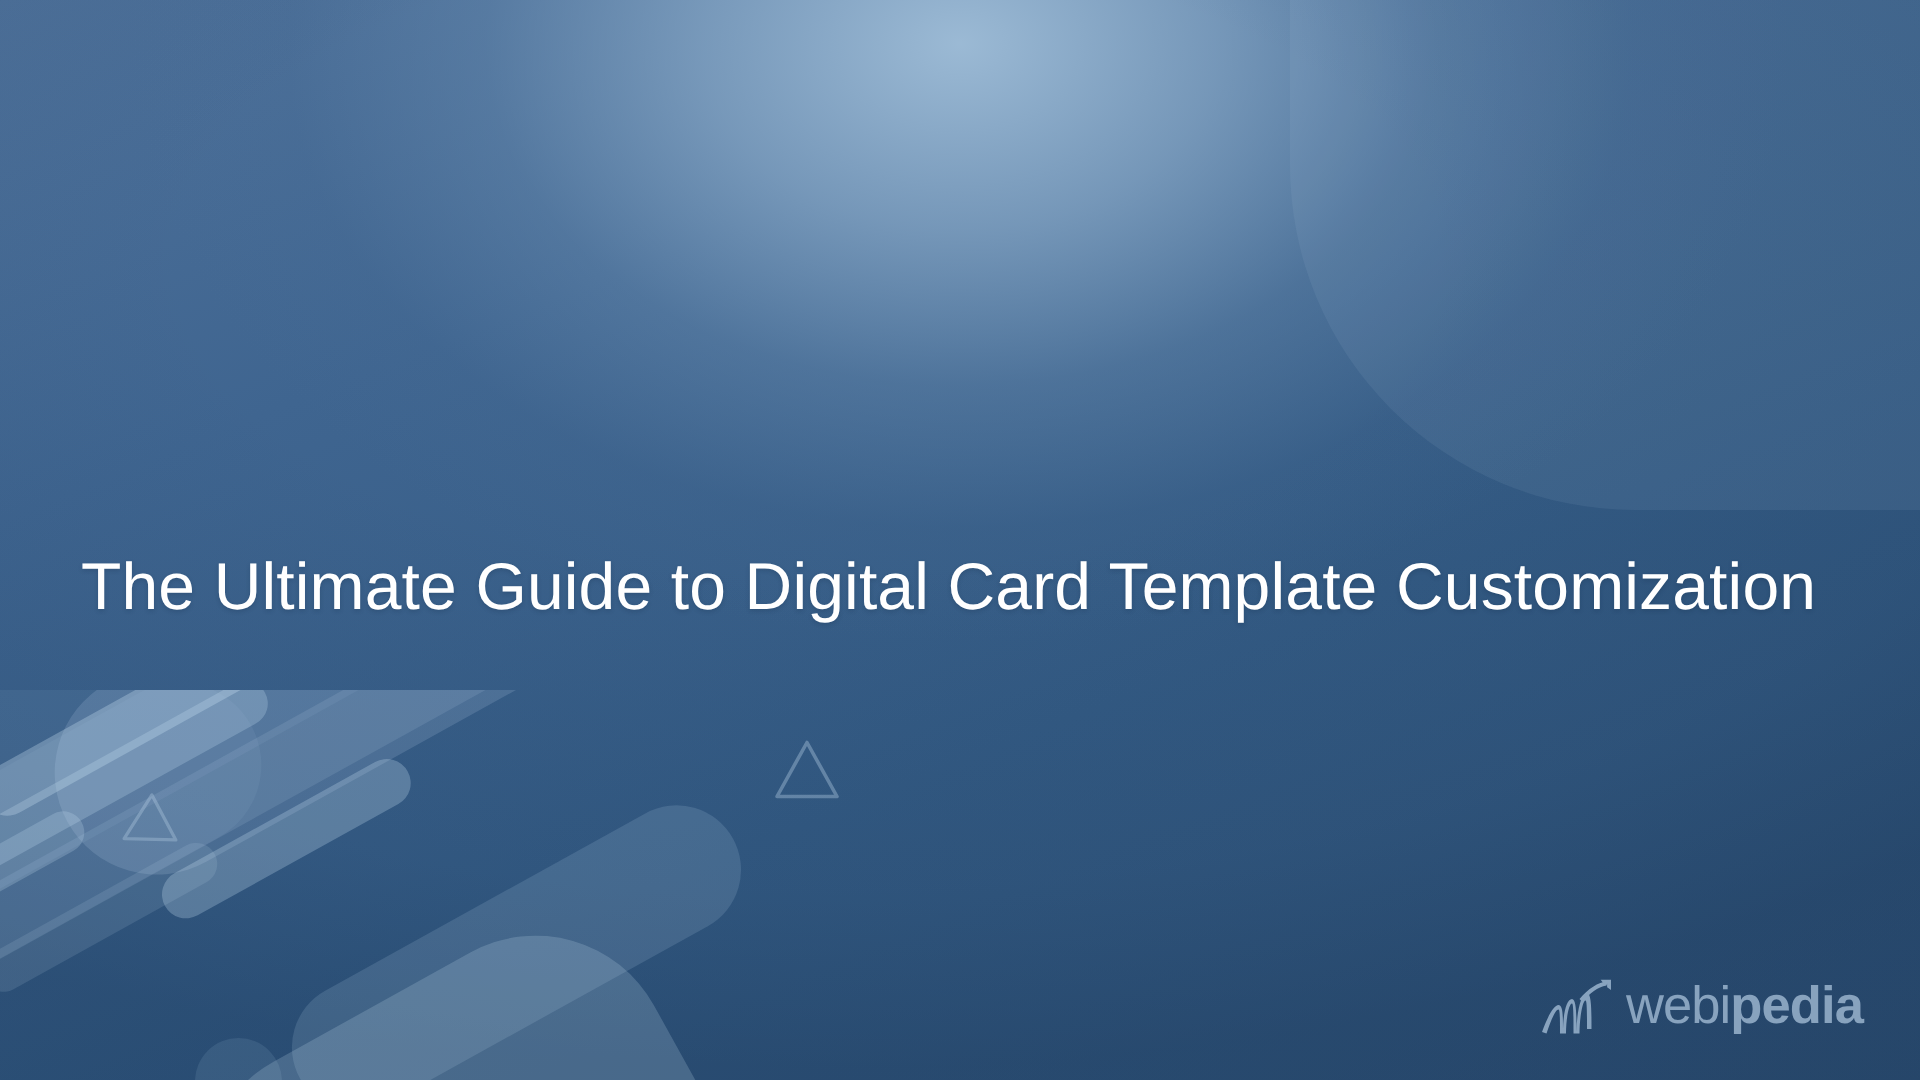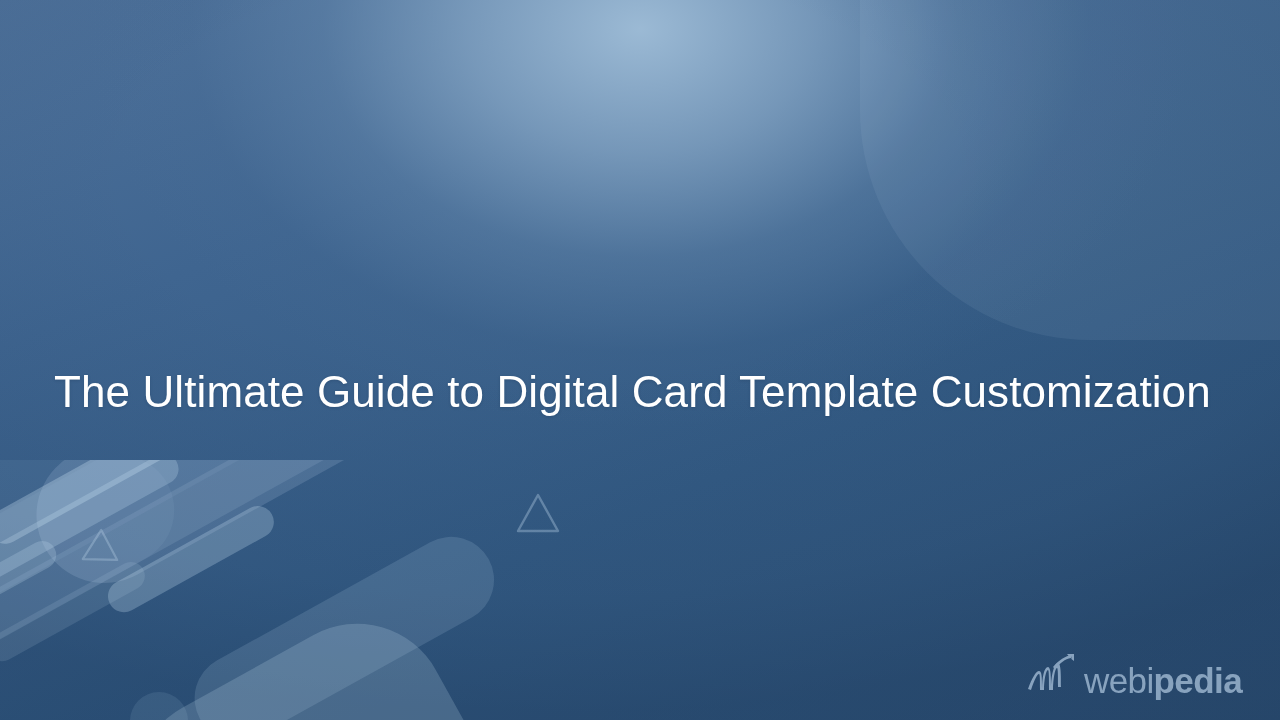--- a/index.html
+++ b/index.html
@@ -101,21 +101,21 @@
     white-space: nowrap;
     text-shadow: 0 1px 3px rgba(18,42,70,0.22);
   }
 
   
   .logo {
     position: absolute;
     right: 38px;
     bottom: 22px;
     display: flex;
-    align-items: flex-end;
+    align-items: flex-start;
     gap: 6px;
     opacity: 0.92;
   }
   .logo-mark { display: block; }
   .logo-text {
     color: #91abc6;
     font-size: 35px;
     line-height: 1;
     letter-spacing: -0.6px;
   }

